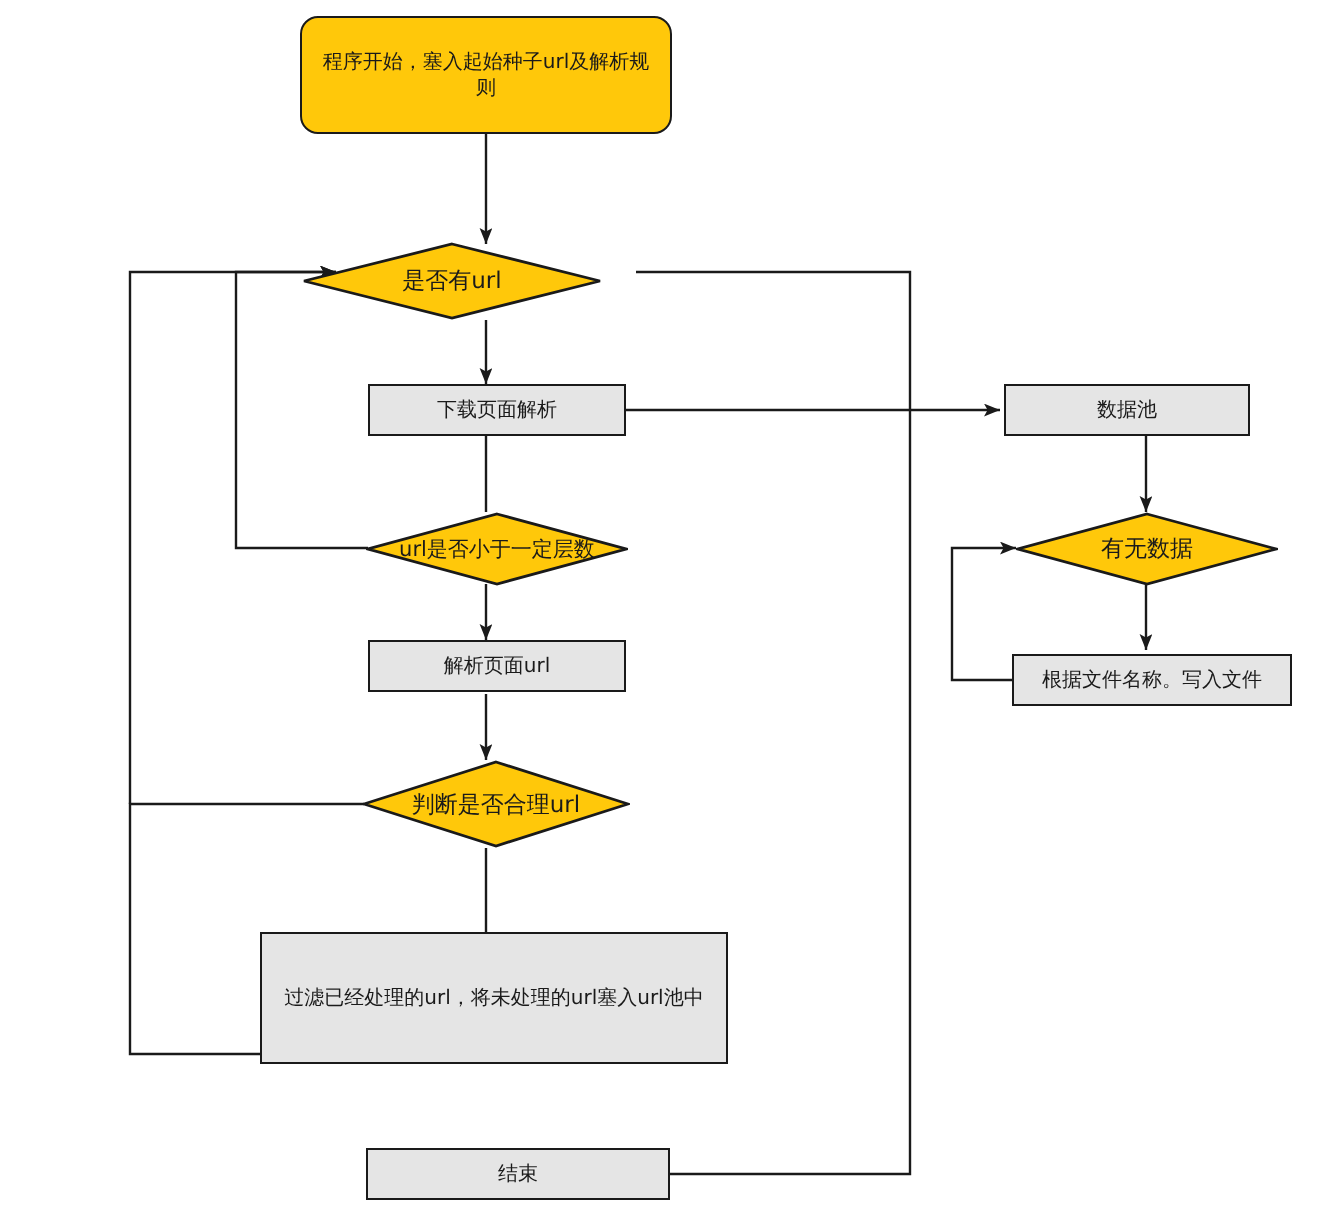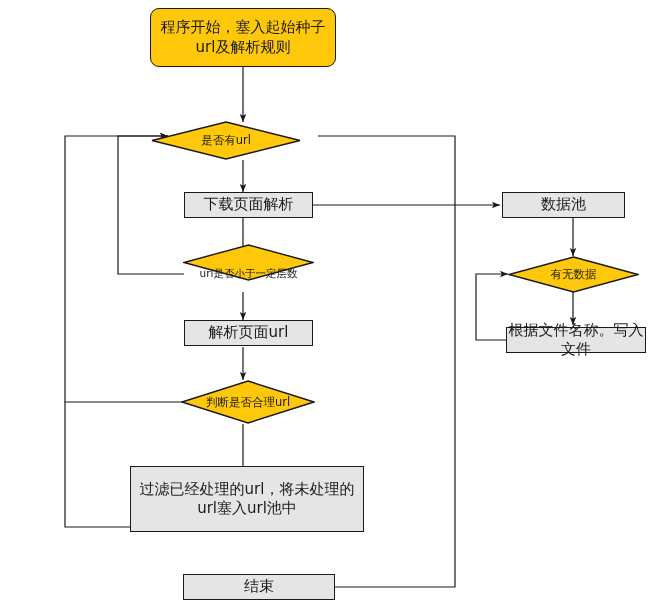--- a/index.html
+++ b/index.html
@@ -22,21 +22,21 @@
     height: 614px;
   }
   .node {
     position: absolute;
     box-sizing: border-box;
     display: flex;
     align-items: center;
     justify-content: center;
     text-align: center;
     color: #1a1a1a;
-    font-size: 15px;
+    font-size: 10px;
     line-height: 1.3;
     z-index: 3;
     user-select: none;
   }
   .rect {
     background: #e5e5e5;
     border: 1.4px solid #1a1a1a;
   }
   .rounded {
     background: #FFC80A;
@@ -117,21 +117,21 @@
   <svg width="150" height="39" viewBox="0 0 150 39">
     <polygon points="75,1 149,19.5 75,38 1,19.5" fill="#FFC80A" stroke="#1a1a1a" stroke-width="1.4"></polygon>
   </svg>
   <span class="diamond-label">是否有url</span>
 </div>
 
 <div class="node rect" style="left:184px; top:192px; width:129px; height:26px;">
   <span>下载页面解析</span>
 </div>
 
-<div class="diamond-wrap" style="left:183px; top:244px; width:131px; height:37px;align-items:flex-end;">
+<div class="diamond-wrap" style="left:183px; top:256px; width:131px; height:37px;">
   <svg width="131" height="37" viewBox="0 0 131 37">
     <polygon points="65.5,1 130,18.5 65.5,36 1,18.5" fill="#FFC80A" stroke="#1a1a1a" stroke-width="1.4"></polygon>
   </svg>
   <span class="diamond-label" style="font-size:10.5px;">url是否小于一定层数</span>
 </div>
 
 <div class="node rect" style="left:184px; top:320px; width:129px; height:26px;">
   <span>解析页面url</span>
 </div>
 

